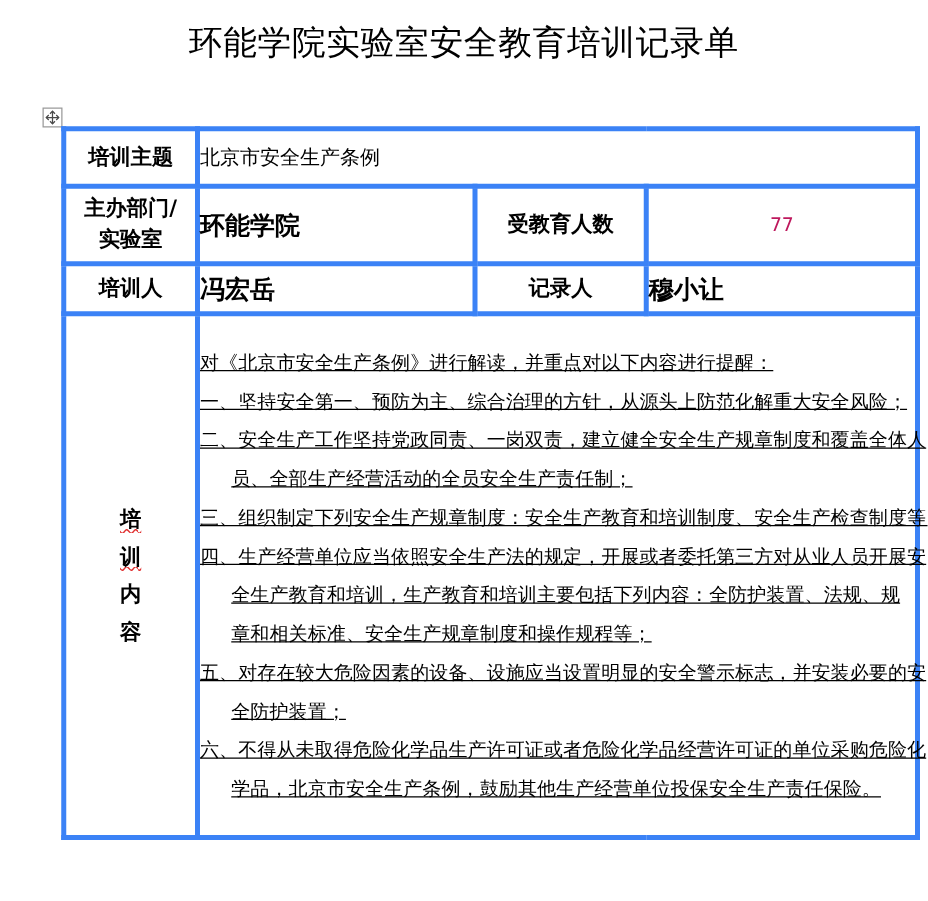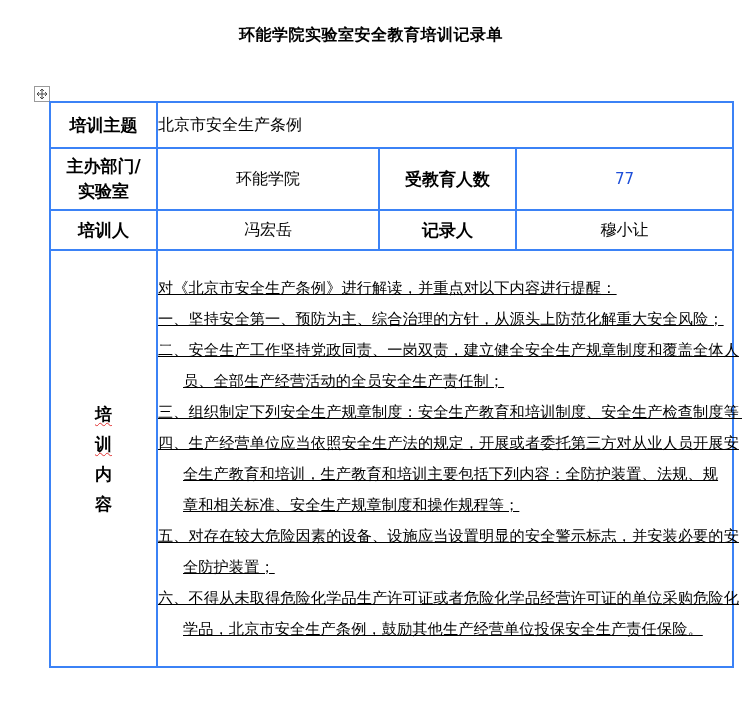--- a/index.html
+++ b/index.html
@@ -23,22 +23,22 @@
   }
 
   
   .doc-title {
     position: absolute;
     top: 18px;
     left: 0;
     width: 742px;
     text-align: center;
     font-family: "DejaVu Sans", "Liberation Sans", sans-serif;
-    font-size: 16px;
-    font-weight: bold;
+    font-size: 27px;
+    font-weight: normal;
     letter-spacing: 0.5px;
     line-height: 34px;
     white-space: nowrap;
   }
 
   
   .move-handle {
     position: absolute;
     left: 34px;
     top: 86px;
@@ -53,53 +53,52 @@
   
   .record-table {
     position: absolute;
     left: 49px;
     top: 101px;
     width: 683px;
     border-collapse: collapse;
     table-layout: fixed;
   }
   .record-table td {
-    border: 2px solid #3b82f6;
+    border: 4px solid #3b82f6;
     padding: 0;
     vertical-align: middle;
     font-family: "DejaVu Sans", "Liberation Sans", sans-serif;
   }
 
   
   .col-label   { width: 107px; }
   .col-v1      { width: 222px; }
   .col-label2  { width: 137px; }
   .col-v2      { width: 217px; }
 
   .lbl {
     text-align: center;
     font-size: 17px;
     font-weight: bold;
     line-height: 25px;
     padding: 6px 2px;
   }
   .val {
-    text-align: center;
-    font-size: 16px;
-    font-weight: normal;
+    font-size: 20px;
+    font-weight: bold;
     line-height: 24px;
     padding: 6px 2px;
   }
   .val-light {
     text-align: center;
     font-size: 15px;
     font-weight: normal;
     line-height: 24px;
     padding: 6px 2px;
-    color: #1d4ed8;
+    color: #be185d;
   }
   .r1-title {
     text-align: left;
     font-size: 16px;
     font-weight: normal;
     line-height: 24px;
     padding: 10px 2px;
   }
   .row-h1 { height: 46px; }
   .row-h2 { height: 62px; }

